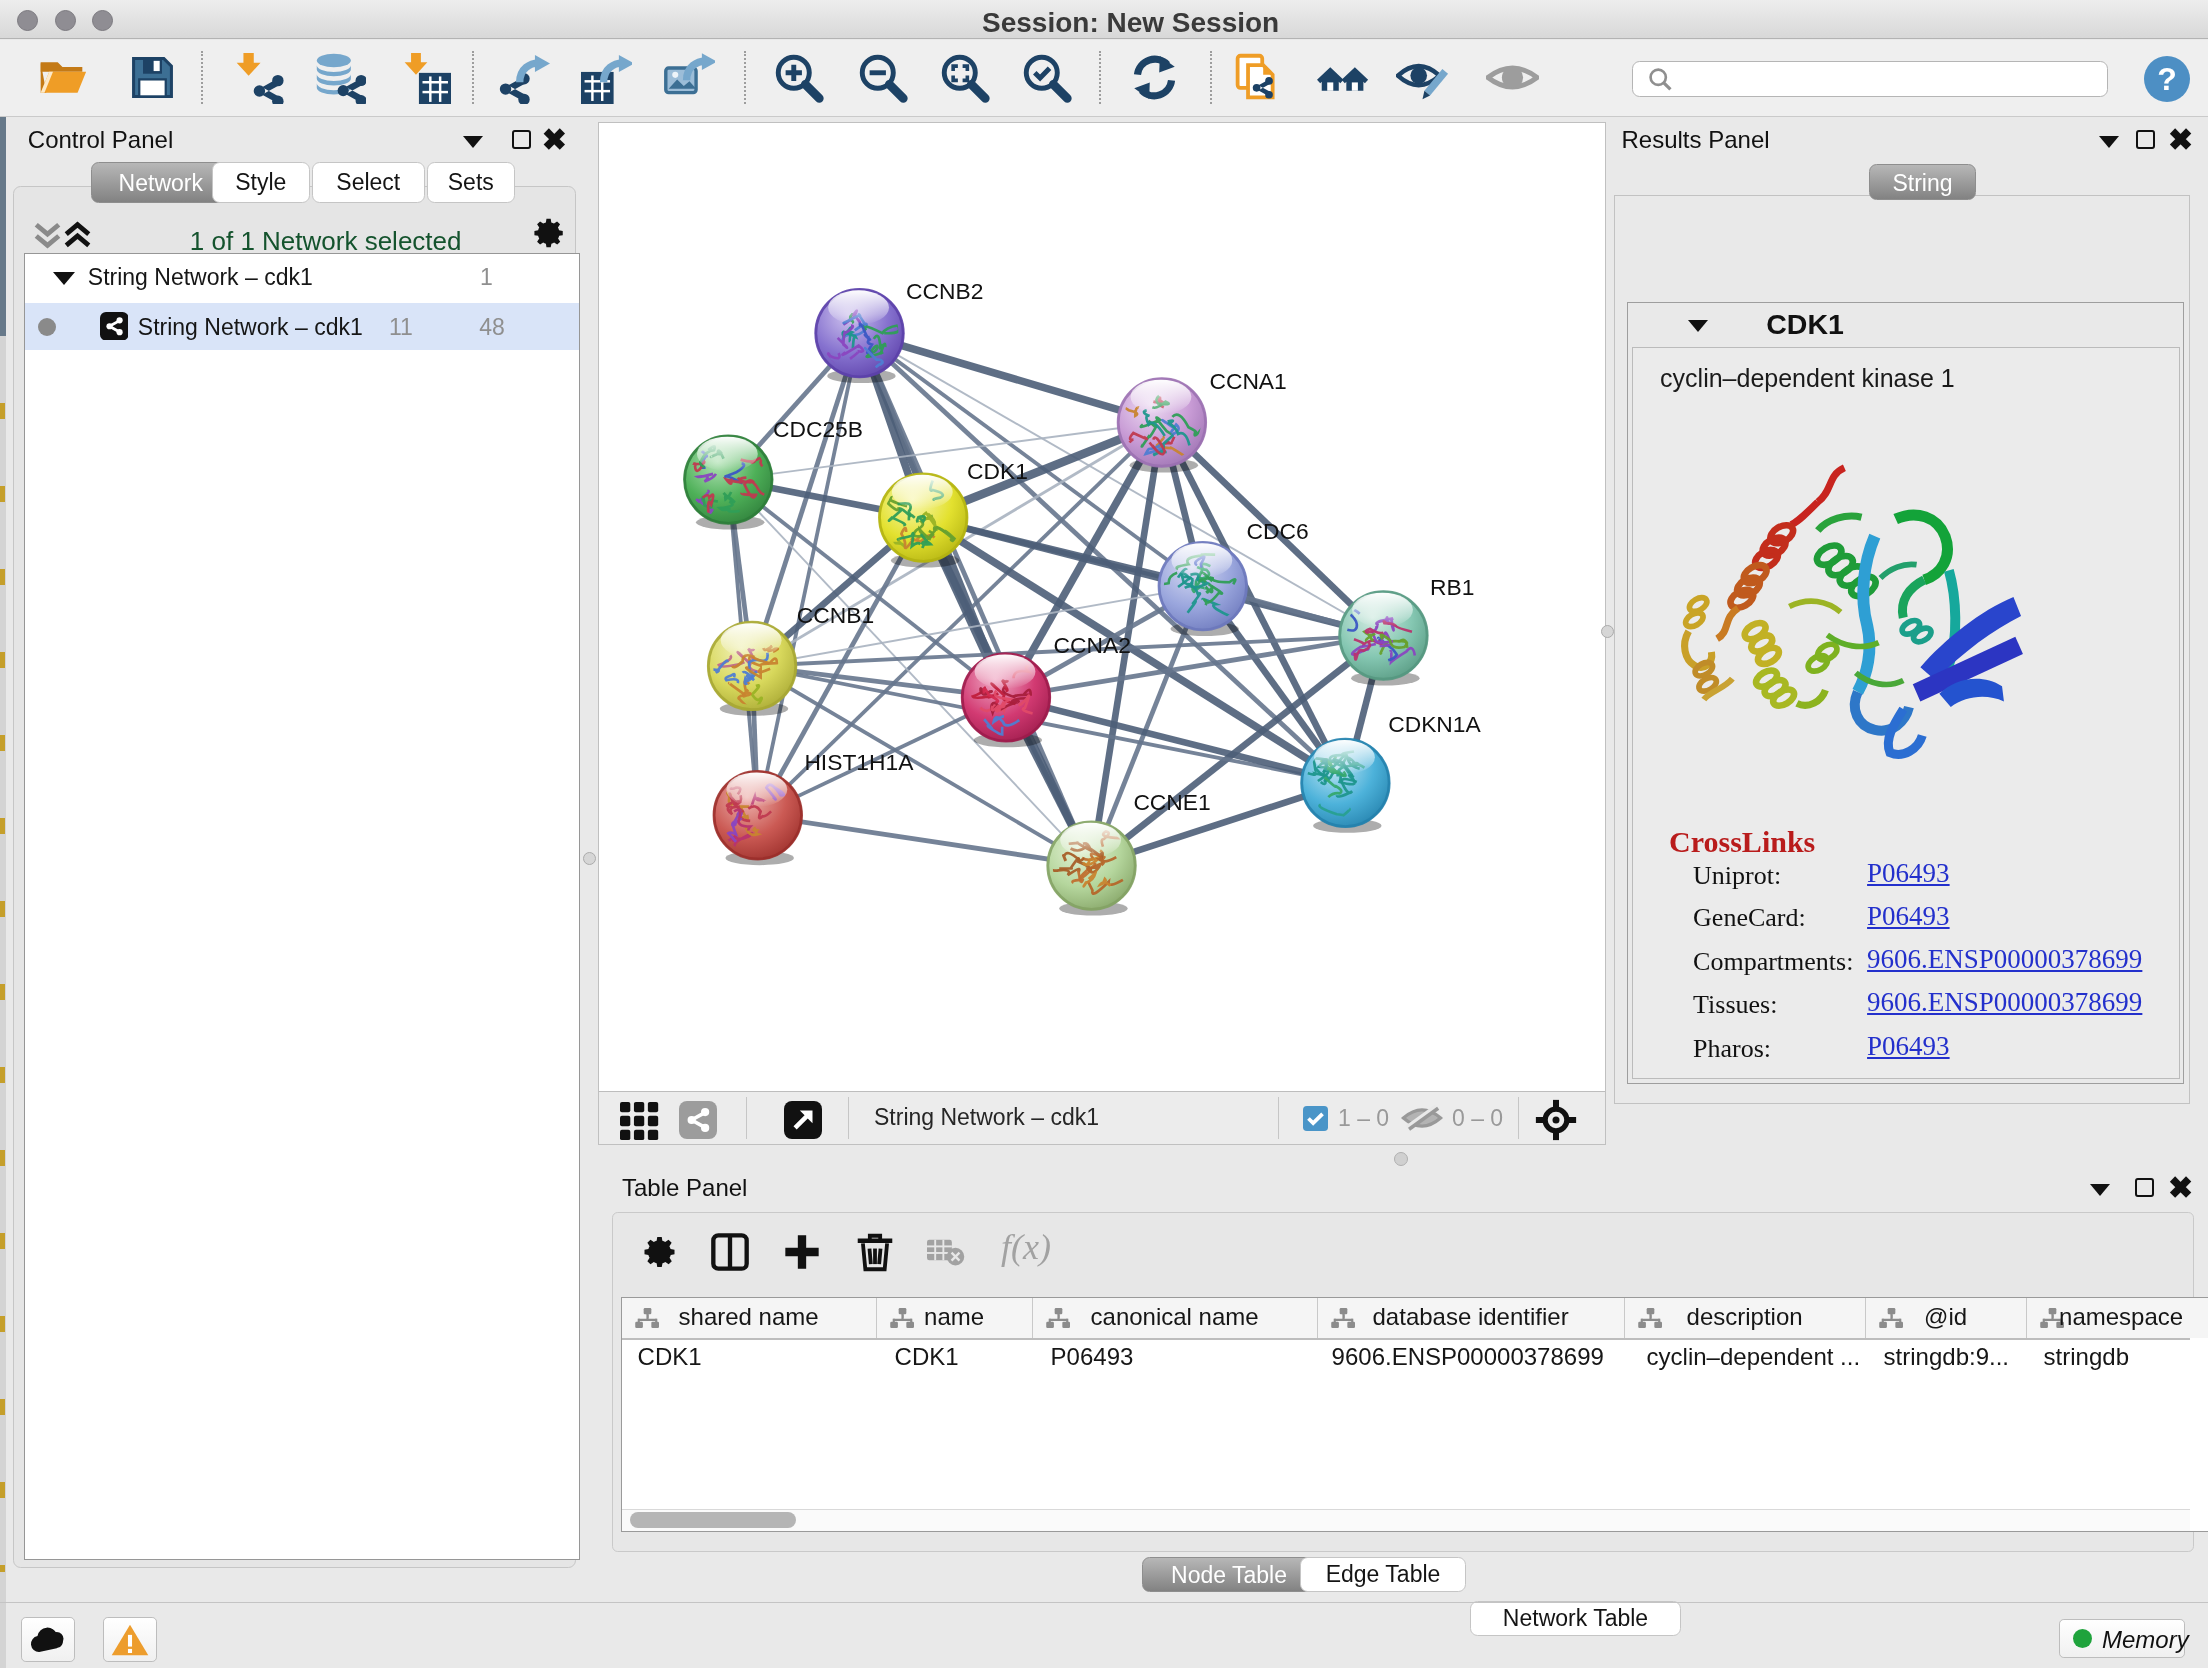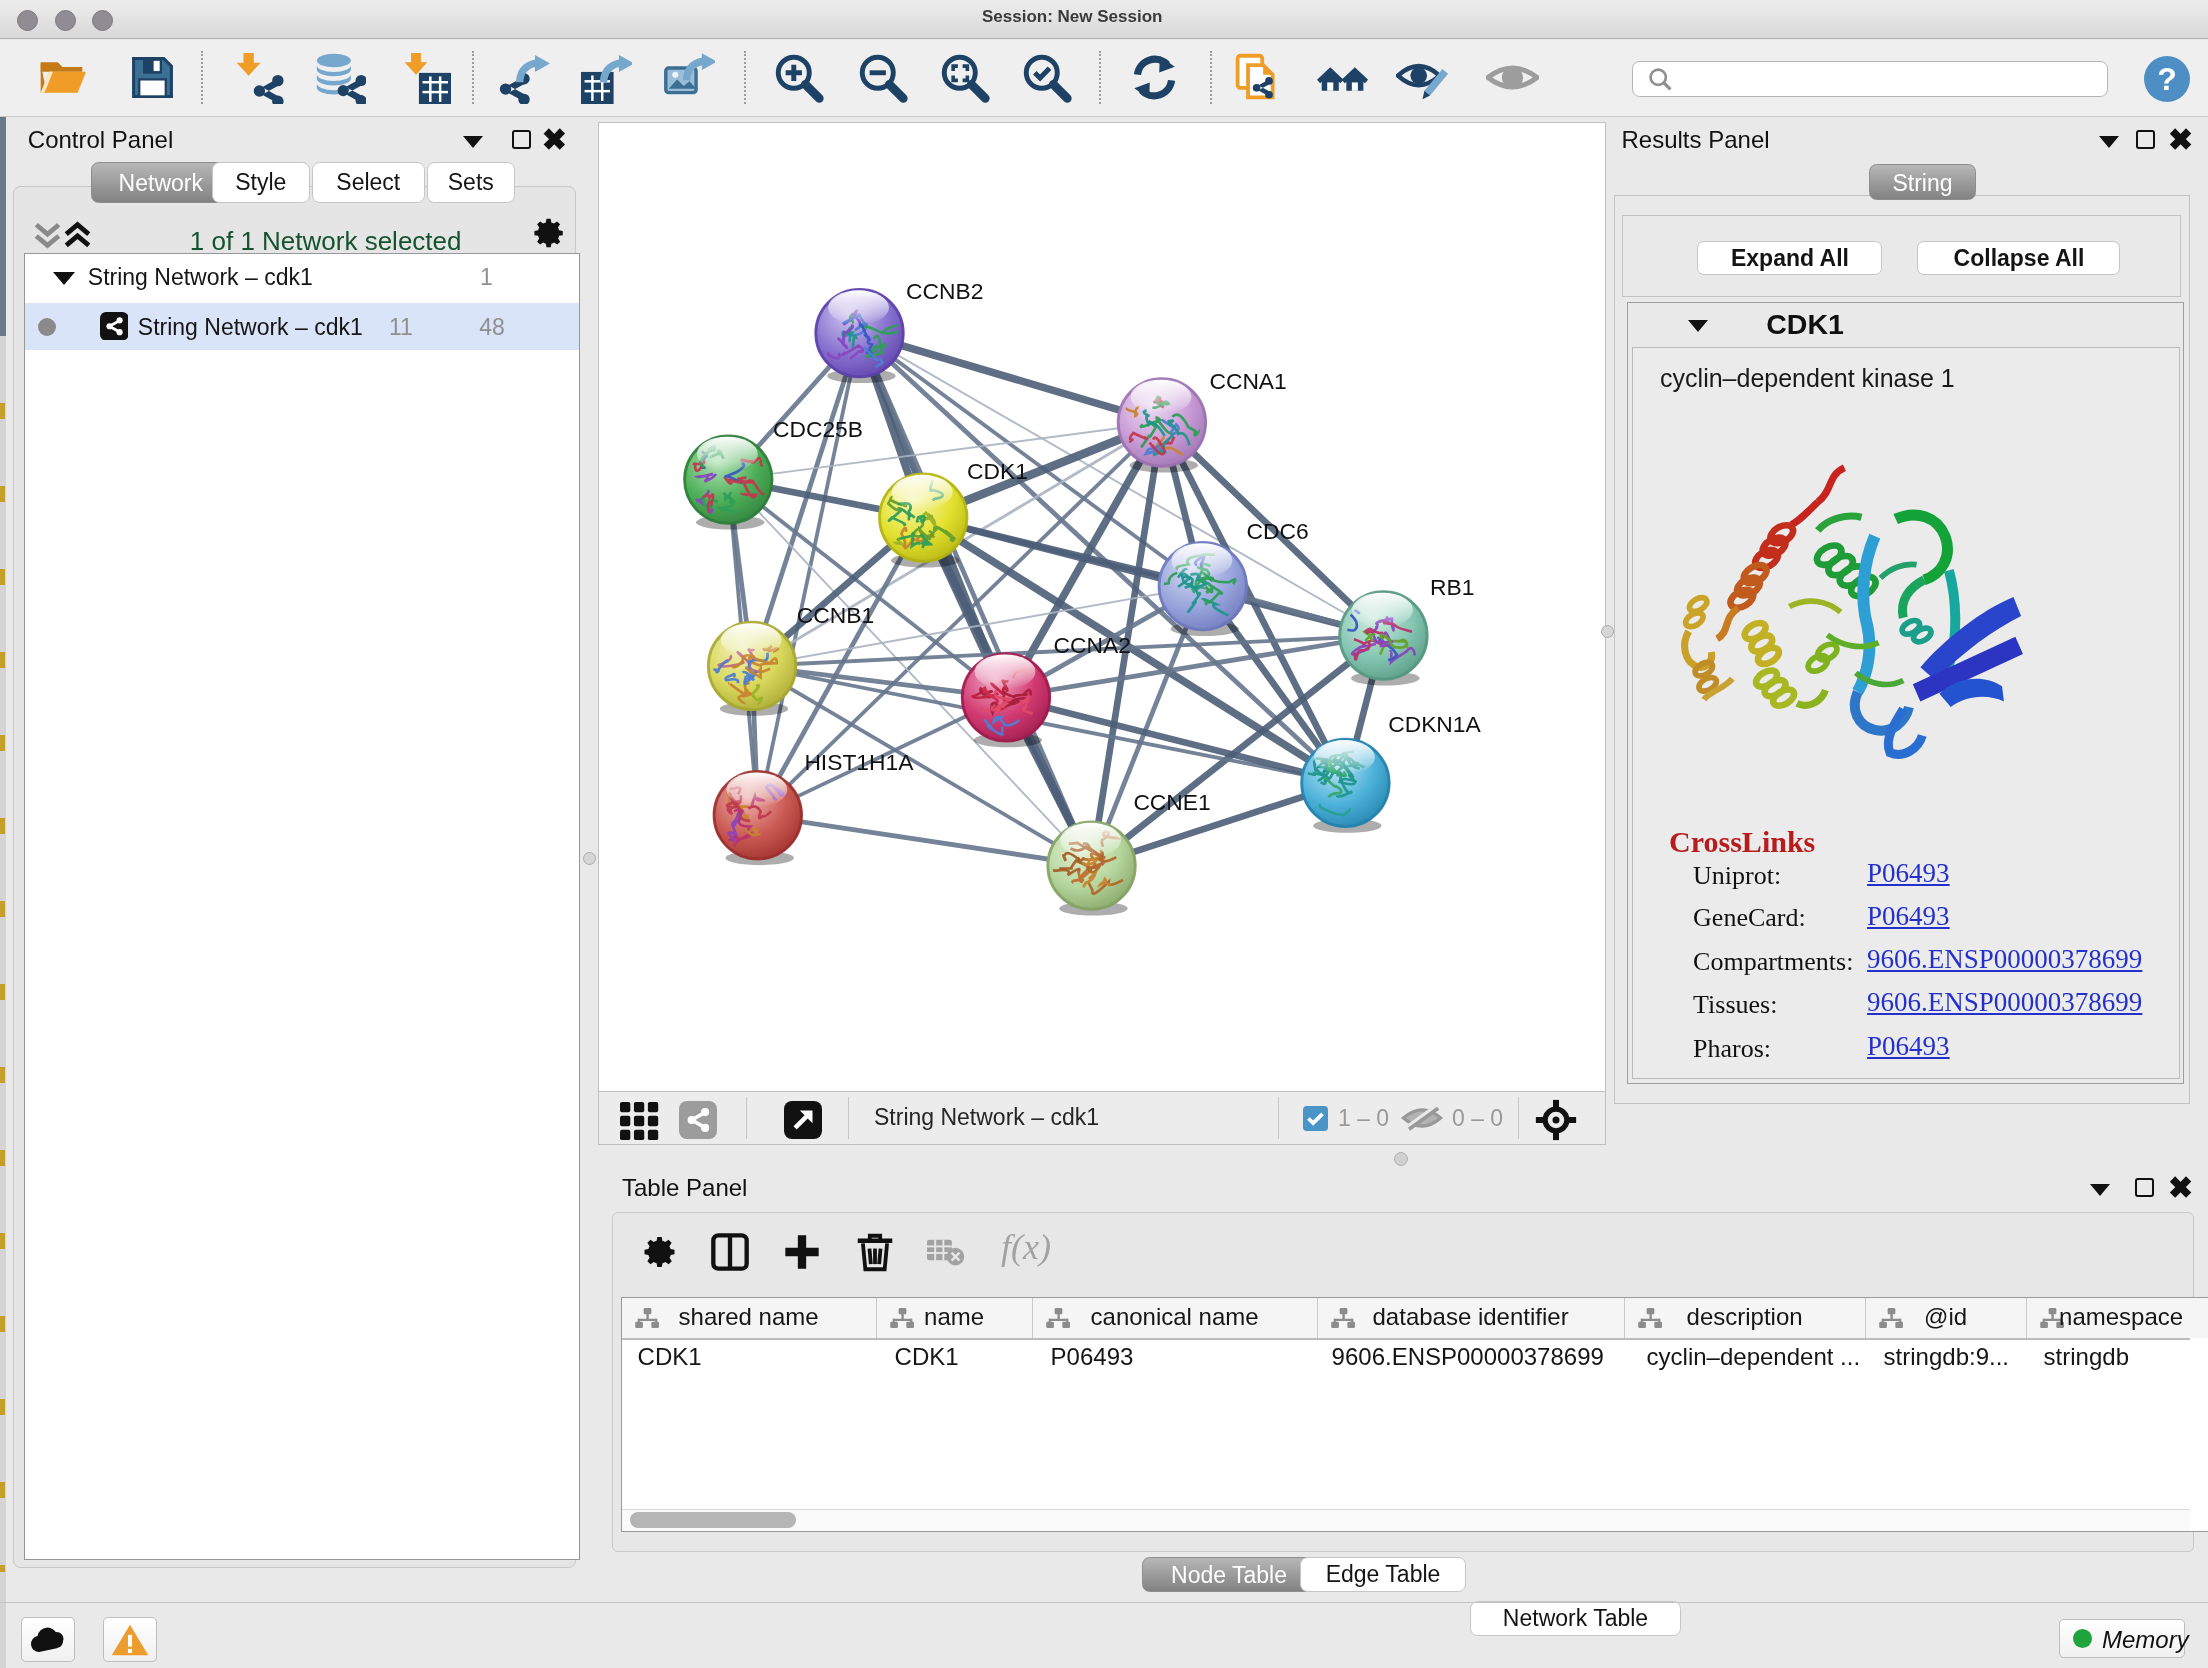--- a/index.html
+++ b/index.html
@@ -2,21 +2,21 @@
 <html style="font-size:15px"><head>
 <meta charset="utf-8">
 <style>
 * { margin:0; padding:0; box-sizing:border-box; }
 html,body { width:2208px; height:1668px; font-family:"Liberation Sans",sans-serif; background:#e9e9e9; overflow:hidden; }
 .abs { position:absolute; }
 #page { position:relative; width:2208px; height:1668px; }
 
 #titlebar { left:0; top:0; width:2208px; height:39px; background:linear-gradient(#ededed,#d8d8d8); border-bottom:1px solid #b3b3b3; }
 .tl { top:9.5px; width:21px; height:21px; border-radius:50%; background:#8f8d93; border:1px solid #7b797f; }
-#wtitle { top:6.7px; left:982px; font-size:17px; font-weight:bold; color:#3a3a3a; }
+#wtitle { top:6.7px; left:982px; font-size:28px; font-weight:bold; color:#3a3a3a; }
 
 #toolbar { left:0; top:40px; width:2208px; height:77px; background:#efefef; border-bottom:1px solid #cacaca; }
 .tsep { top:11.4px; width:0px; height:53px; border-left:2.9px dotted #9d9d9d; }
 #searchbox { left:1632px; top:61px; width:476px; height:36px; background:#fff; border:1.9px solid #b5b5b5; border-radius:7.6px; }
 
 .panelname { font-size:24px; color:#111; }
 .tri-dn { display:inline-block; width:0; height:0; border-left:10.5px solid transparent; border-right:10.5px solid transparent; border-top:12.4px solid #111; }
 .sqr { display:inline-block; width:19px; height:19px; border:2.9px solid #111; border-radius:2.9px; }
 .xx { display:inline-block; font-size:30px; font-weight:bold; color:#111; line-height:19px; }
 .graybtn { background:linear-gradient(#b7b7b7,#828282); color:#fff; border:1px solid #8e8e8e;margin-left:20px; }
@@ -741,24 +741,20 @@
 <div class="abs" style="left:583px;top:852px;width:13.3px;height:13.3px;border-radius:50%;background:#d6d6d6;border:1px solid #ababab;"></div>
 <div class="abs" style="left:1601px;top:625px;width:13.3px;height:13.3px;border-radius:50%;background:#d6d6d6;border:1px solid #ababab;"></div>
 <div class="abs" style="left:1394px;top:1152px;width:14.3px;height:14.3px;border-radius:50%;background:#d0d0d0;border:1px solid #b0b0b0;"></div>
 
 <div class="abs" id="rpanel">
   <div class="abs panelname" style="left:10.5px;top:4.8px;">Results Panel</div>
   <div class="abs" style="left:488px;top:13.3px;"><span class="tri-dn"></span></div>
   <div class="abs" style="left:525px;top:8.6px;"><span class="sqr"></span></div>
   <div class="abs xx" style="left:557px;top:8.6px;">✖</div>
   <div class="abs" id="rp-box">
-  <div class="abs" id="rp-expbox">
-    <div class="abs whitebtn tab" style="left:74px;top:25px;width:185px;height:34px;line-height:32px;font-weight:bold;border-radius:6.7px;">Expand All</div>
-    <div class="abs whitebtn tab" style="left:294px;top:25px;width:203px;height:34px;line-height:32px;font-weight:bold;border-radius:6.7px;">Collapse All</div>
-  </div>
   <div class="abs" id="rp-cdk">
     <div class="abs" style="left:60px;top:15px;"><span class="tri-dn"></span></div>
     <div class="abs" style="left:138px;top:4.8px;font-size:28.5px;font-weight:bold;color:#111;">CDK1</div>
     <div class="abs" id="rp-cdk-inner">
       <div class="abs" style="left:27px;top:16px;font-size:25px;color:#1a1a1a;">cyclin–dependent kinase 1</div>
 <svg class="abs" style="left:42px;top:116px;" width="354" height="302" viewBox="0 0 372 318">
 <path d="M150 40 C166 28 160 12 178 4 M150 40 C138 52 130 60 122 64" fill="none" stroke="#c8241f" stroke-width="7.5"></path>
 <ellipse cx="112" cy="74" rx="13" ry="8" fill="none" stroke="#c32d1c" stroke-width="7" transform="rotate(-30 112 74)"></ellipse>
               <ellipse cx="104" cy="87" rx="13" ry="8" fill="none" stroke="#c32d1c" stroke-width="7" transform="rotate(-30 104 87)"></ellipse>
               <ellipse cx="96" cy="100" rx="13" ry="8" fill="none" stroke="#c32d1c" stroke-width="7" transform="rotate(-30 96 100)"></ellipse>

